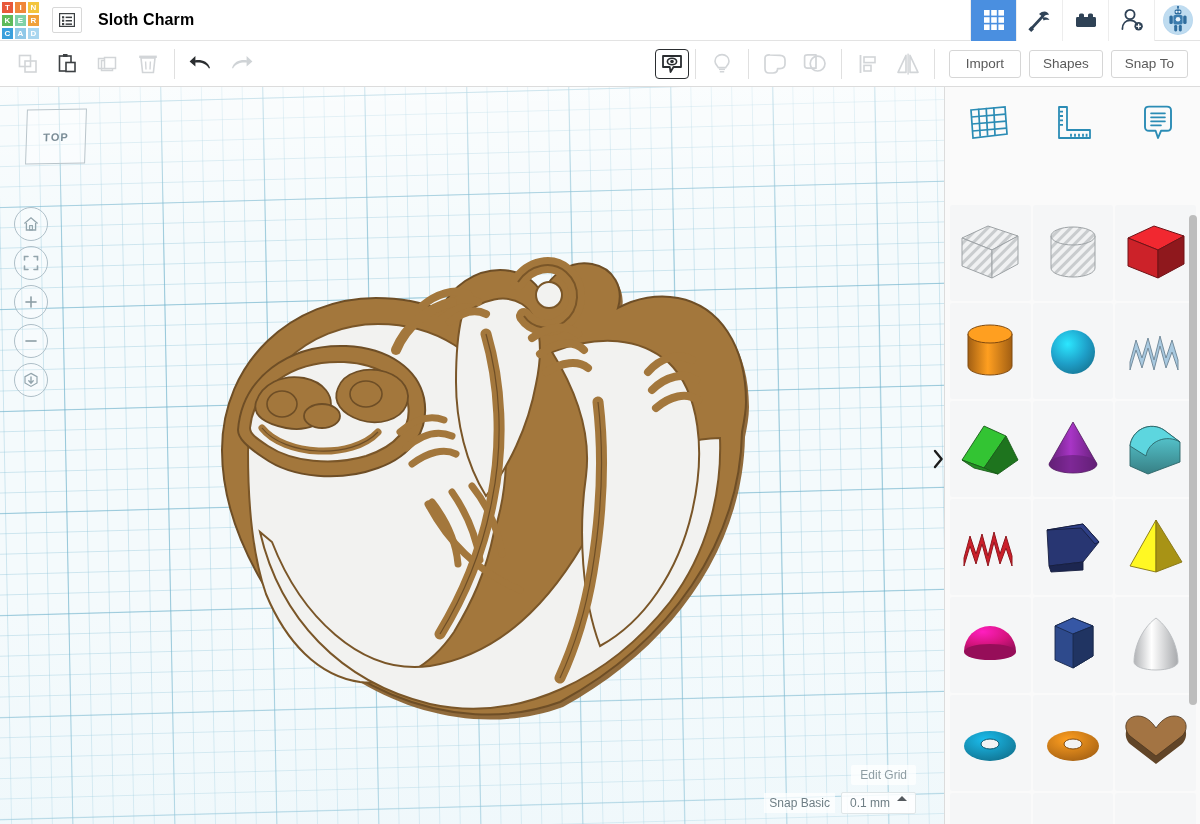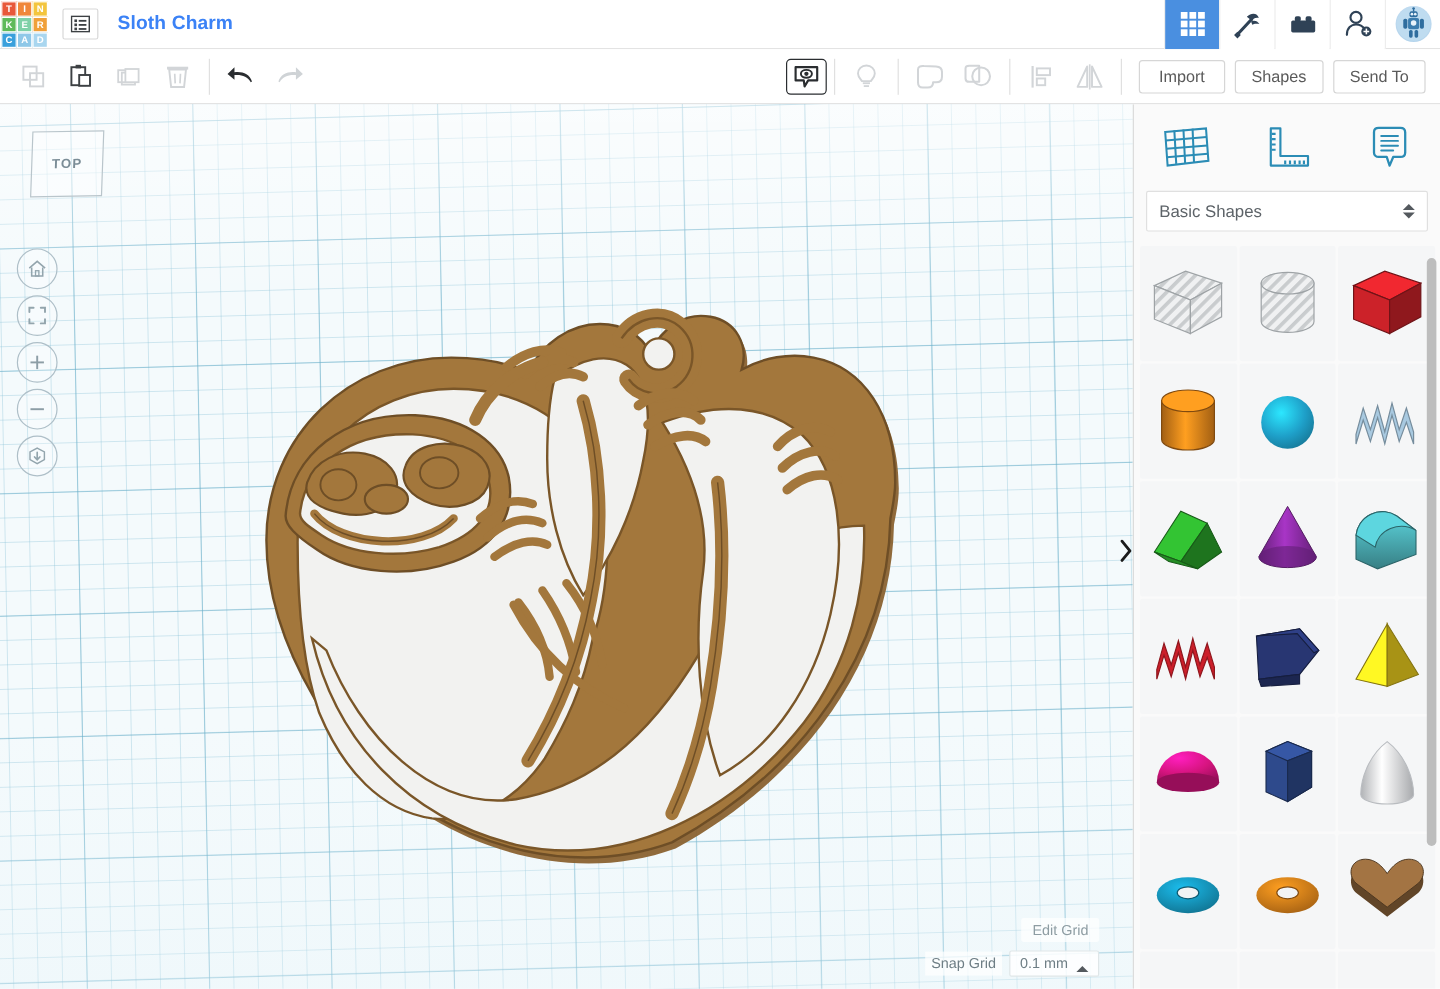--- a/index.html
+++ b/index.html
@@ -25,21 +25,21 @@
     display: flex; align-items: center; justify-content: center;
     font-size: 8px; font-weight: bold; color: #fff;
     border: 1px solid #fff;
   }
   .doc-icon-btn {
     width: 30px; height: 26px; margin-left: 12px;
     display: flex; align-items: center; justify-content: center;
     border: 1px solid #d8d8d8; border-radius: 2px; background: #fff;
   }
   .doc-title {
-    margin-left: 16px; font-size: 16px; color: #3b82f6; font-weight: 600;
+    margin-left: 16px; font-size: 16px; color: #000000; font-weight: 600;
     letter-spacing: .1px;
   }
   .header-right { margin-left: auto; display: flex; align-items: center; height: 41px; }
   .hdr-icon-btn {
     width: 46px; height: 41px; display: flex; align-items: center; justify-content: center;
     background: #fff; border-left: 1px solid #ededed;
   }
   .hdr-icon-btn.active { background: #4a8fe0; }
   .avatar-btn {
     width: 46px; height: 41px; display: flex; align-items: center; justify-content: center;
@@ -114,21 +114,21 @@
     font-size: 12px; color: #7a8a90;
   }
   .edit-grid {
     display: inline-block; padding: 3px 9px; margin-bottom: 7px;
     background: rgba(255,255,255,.72); border-radius: 2px; color: #8e9da3; font-size: 12px;
   }
   .snap-row { display: flex; align-items: center; justify-content: flex-end; gap: 6px; }
   .snap-label { background: rgba(255,255,255,.72); padding: 3px 5px; color: #6e7e85; font-size: 12px; }
   .snap-select {
     background: rgba(255,255,255,.85); border: 1px solid #dfe6e8; border-radius: 2px;
-    padding: 3px 8px; color: #6e7e85; font-size: 12px; display: flex; align-items: flex-end; gap: 7px;
+    padding: 3px 8px; color: #6e7e85; font-size: 12px; display: flex; align-items: flex-start; gap: 7px;
   }
 
   
   .panel {
     position: absolute; top: 87px; right: 0; width: 256px; height: 737px;
     background: #fafafa; border-left: 1px solid #dcdcdc;
   }
   .panel-collapse {
     position: absolute; left: -16px; top: 358px; width: 18px; height: 28px;
     display: flex; align-items: center; justify-content: center;
@@ -337,21 +337,21 @@
         <path d="M11 3.4 L3 20.4 L11 20.4 Z" fill="none" stroke="#d2d5d8" stroke-width="1.6" stroke-linejoin="round"></path>
         <path d="M15 3.4 L23 20.4 L15 20.4 Z" fill="none" stroke="#d2d5d8" stroke-width="1.6" stroke-linejoin="round"></path>
         <rect x="12.4" y="1.6" width="1.4" height="21" fill="#d2d5d8"></rect>
       </svg>
     </button>
     <div class="tb-sep"></div>
 
     <div class="tb-right-group" style="padding-right:12px;">
       <button class="txt-btn">Import</button>
       <button class="txt-btn">Shapes</button>
-      <button class="txt-btn">Send To</button>
+      <button class="txt-btn">Snap To</button>
     </div>
   </div>
 
   <div class="canvas">
     <div class="grid-layer"></div>
     <div class="grid-fade"></div>
 
     <div class="viewcube">
       <span>TOP</span>
     </div>
@@ -460,21 +460,21 @@
         <path d="M286 92 C300 140 304 200 292 258 C282 312 262 356 240 392" fill="none" stroke="#a3773c" stroke-width="11" stroke-linecap="round"></path>
         <path d="M286 92 C300 140 304 200 292 258 C282 312 262 356 240 392" fill="none" stroke="#6e4e26" stroke-width="1.2"></path>
         <path d="M398 160 C404 210 402 270 392 330 C384 378 372 410 360 436" fill="none" stroke="#a3773c" stroke-width="11" stroke-linecap="round"></path>
         <path d="M398 160 C404 210 402 270 392 330 C384 378 372 410 360 436" fill="none" stroke="#6e4e26" stroke-width="1.2"></path>
       </g>
     </svg>
 
     <div class="grid-controls">
       <div class="edit-grid">Edit Grid</div>
       <div class="snap-row">
-        <span class="snap-label">Snap Grid</span>
+        <span class="snap-label">Snap Basic</span>
         <div class="snap-select">
           <span>0.1 mm</span>
           <span class="caret-up"></span>
         </div>
       </div>
     </div>
   </div>
 
   <div class="panel">
     <div class="panel-collapse">
@@ -505,29 +505,20 @@
       <div class="panel-icon-btn">
         <svg width="46" height="42" viewBox="0 0 46 42">
           <path d="M10 8 C10 5.8 11.6 4.6 14 4.6 L32 4.6 C34.6 4.6 36 6 36 8.4 L36 25 C36 27.4 34.6 28.8 32 28.8 L26 28.8 L23 36 L20.6 28.8 L14 28.8 C11.6 28.8 10 27.4 10 25 Z" fill="none" stroke="#2b8cb5" stroke-width="1.9" stroke-linejoin="round"></path>
           <g stroke="#2b8cb5" stroke-width="1.6" stroke-linecap="round">
             <path d="M16 11.4 L30 11.4 M16 15.4 L30 15.4 M16 19.4 L30 19.4 M16 23.4 L26 23.4"></path>
           </g>
         </svg>
       </div>
     </div>
 
-    <div class="panel-select-wrap">
-      <div class="panel-select">
-        <span>Basic Shapes</span>
-        <span class="sel-caret">
-          <span class="caret-up"></span>
-            <span class="caret-dn"></span>
-        </span>
-      </div>
-    </div>
 
     <div class="shape-grid" id="shape-grid">
         <div class="shape-cell">
           <svg width="72" height="66" viewBox="0 0 72 66">
       <defs>
               <pattern id="hatch" width="7" height="7" patternTransform="rotate(45)" patternUnits="userSpaceOnUse">
         <rect width="7" height="7" fill="#f0f1f2"></rect>
                 <rect width="3" height="7" fill="#c9ccce"></rect>
               </pattern>
             </defs>

